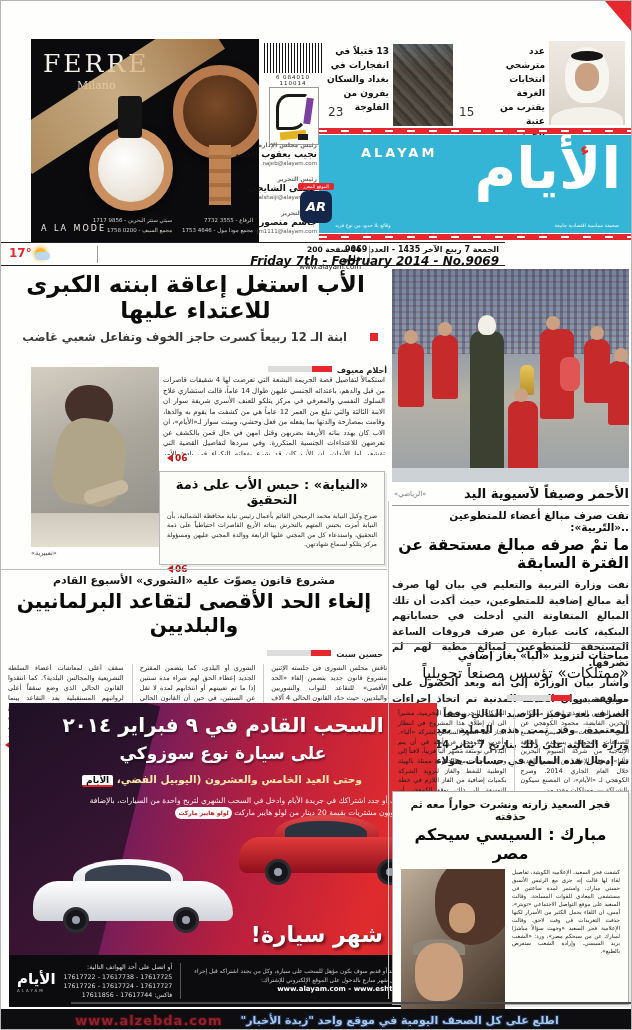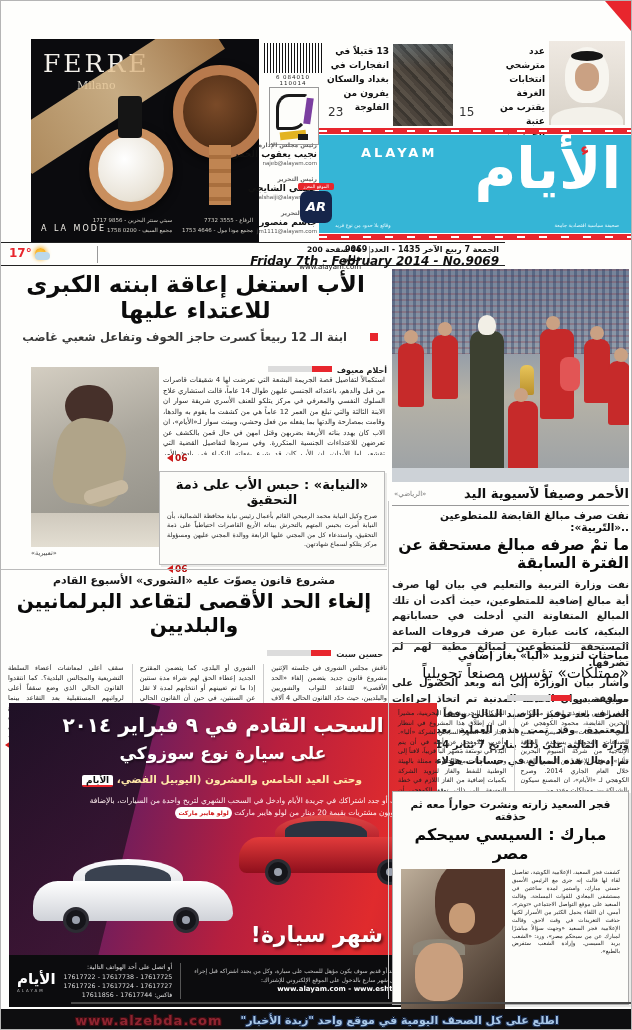--- a/index.html
+++ b/index.html
@@ -341,21 +341,21 @@
   <div id="niyaba" class="abs rtl">
     <div class="h">«النيابة» : حبس الأب على ذمة التحقيق</div>
     <div class="b j">صرح وكيل النيابة محمد الرميحي القائم بأعمال رئيس نيابة محافظة الشمالية، بأن النيابة أمرت بحبس المتهم بالتحرش ببناته الأربع القاصرات احتياطياً على ذمة التحقيق، واستدعاء كل من المجني عليها الرابعة ووالدة المجني عليهن ومسؤولة مركز يتلكو لسماع شهادتهن.</div>
     <div class="pref">
       <span class="tri"></span>
       <span class="n">06</span>
     </div>
   </div>
 
   <div id="tarbiya" class="abs rtl">
-    <div class="kick">نفت صرف مبالغ القابضة للمتطوعين ..«التّربية»:</div>
+    <div class="kick">نفت صرف مبالغ أعضاء للمتطوعين ..«التّربية»:</div>
     <div class="head">ما تمْ صرفه مبالغ مستحقة عن الفترة السابقة</div>
     <div class="b j">نفت وزارة التربية والتعليم في بيان لها صرف أية مبالغ إضافية للمتطوعين، حيث أكدت أن تلك المبالغ المتفاوتة التي أدخلت في حساباتهم البنكية، كانت عبارة عن صرف فروقات الساعة المستحقة للمتطوعين لمبالغ مطية لهم لم تصرفها.</div>
     <div class="b j">وأشار بيان الوزارة إلى أنه وبعد الحصول على موافقة ديوان الخدمة المدنية تم اتخاذ إجراءات الصرف بعد توفير الرصيد المالي وفقاً للإجراءات المعتمدة، وقد تمت هذه العملية بعد موافقة وزارة المالية على ذلك بتاريخ 7 يناير 2014، حيث تم إدخال هذه المبالغ في حسابات هؤلاء.</div>
   </div>
 
   <div id="parl" class="abs rtl">
     <div class="kick">مشروع قانون يصوّت عليه «الشورى» الأسبوع القادم</div>
     <div class="head">إلغاء الحد الأقصى لتقاعد البرلمانيين والبلديين</div>
     <div class="byl">
       <span class="byline-name">حسين سبت</span>

